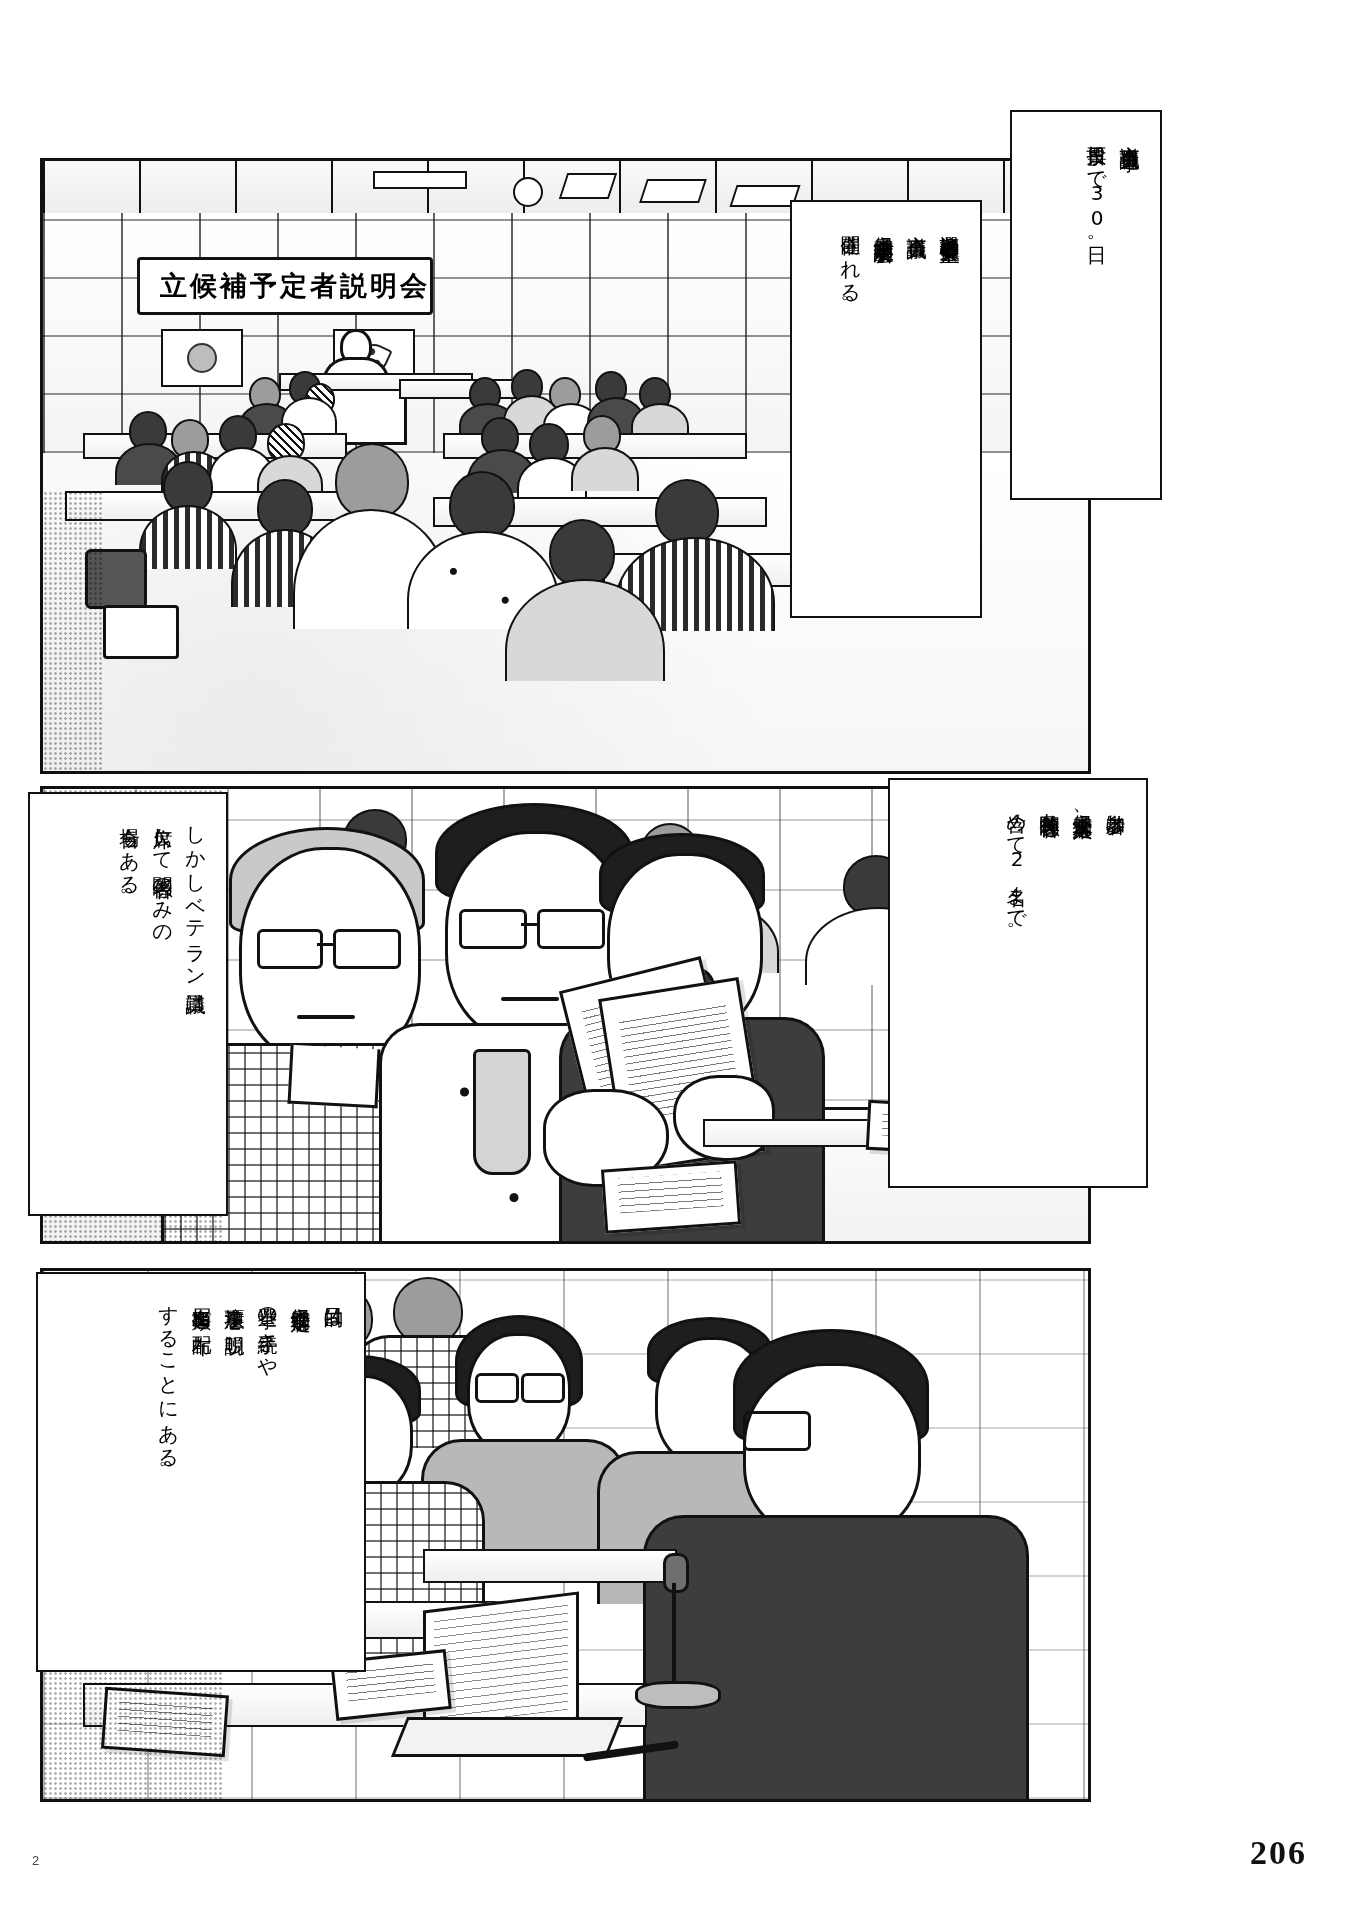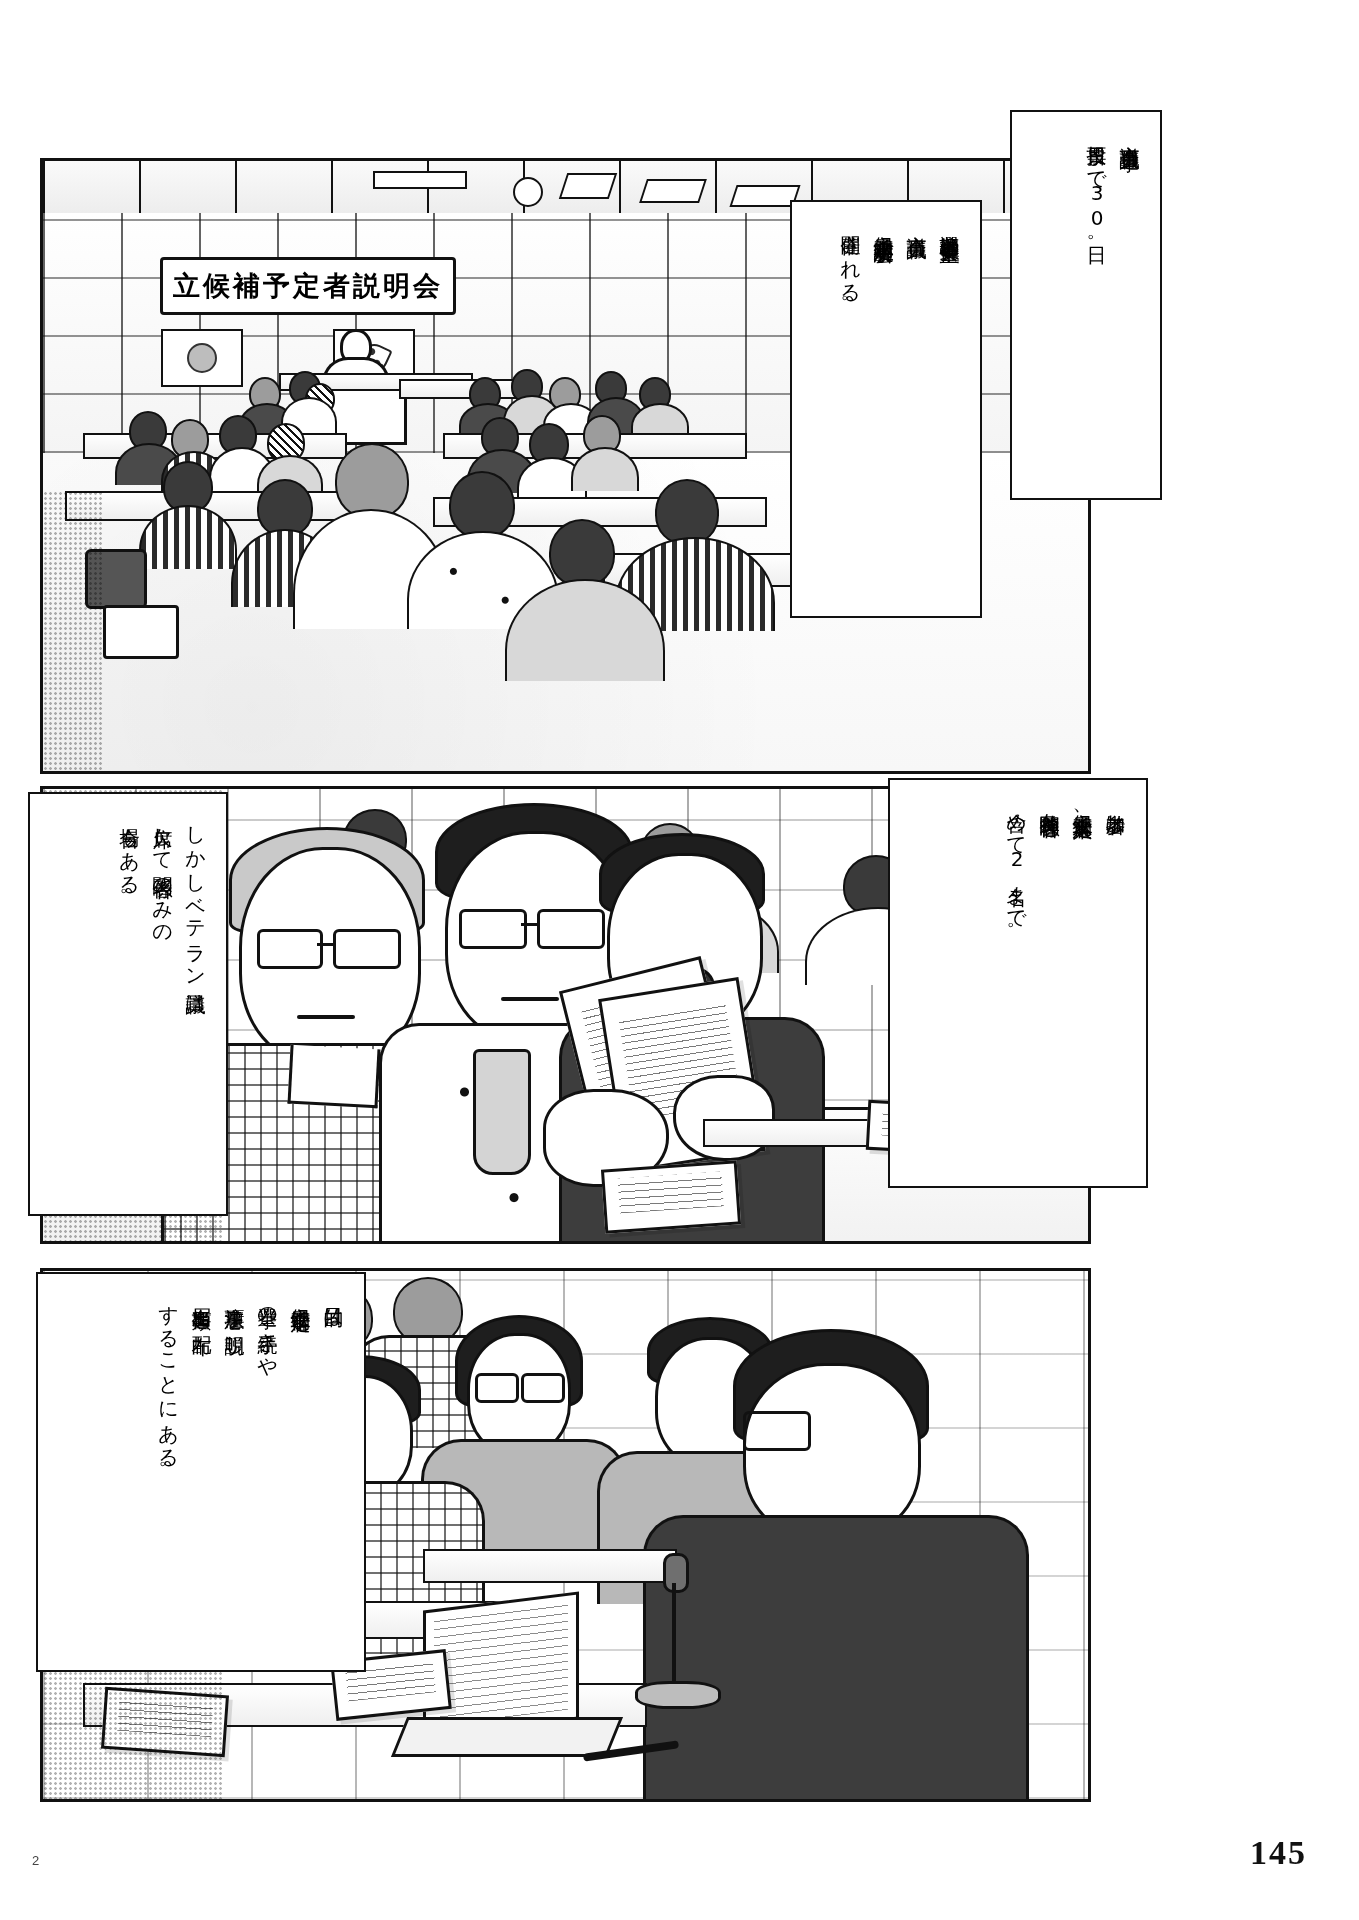--- a/index.html
+++ b/index.html
@@ -265,21 +265,21 @@
 
       <div style="position:absolute;left:330px;top:10px;width:90px;height:14px;border:2px solid #111;background:#fff;"></div>
       <div style="position:absolute;left:470px;top:16px;width:26px;height:26px;border:2px solid #111;border-radius:50%;background:#fff;"></div>
       <div style="position:absolute;left:520px;top:12px;width:46px;height:22px;border:2px solid #111;background:#fff;transform:skewX(-18deg);"></div>
       <div style="position:absolute;left:600px;top:18px;width:56px;height:20px;border:2px solid #111;background:#fff;transform:skewX(-18deg);"></div>
       <div style="position:absolute;left:690px;top:24px;width:60px;height:18px;border:2px solid #111;background:#fff;transform:skewX(-18deg);"></div>
 
       <div class="p1-wall"></div>
       <div class="p1-floor"></div>
 
-      <div class="sign" style="left:117px; top:96px; width:290px; height:52px;">
+      <div class="sign" style="left:94px; top:96px; width:290px; height:52px;justify-content:flex-end;">
         <span>立候補予定者説明会</span>
       </div>
 
       <div class="flag" style="left:118px; top:168px;"></div>
       <div class="emblem" style="left:290px; top:168px;"></div>
 
       <div class="speaker-head" style="left:297px; top:168px;"></div>
       <div class="speaker-body" style="left:279px; top:196px;"></div>
       <div class="podium" style="left:266px; top:222px; width:92px; height:56px;"></div>
       <div class="desk top" style="left:236px; top:212px; width:190px; height:14px;"></div>
@@ -480,15 +480,15 @@
   </div>
 
   <div class="caption" style="left:36px; top:1272px; width:330px; height:400px;">目的は
 立候補予定者に
 選挙の手続きや
 注意事項を説明し、
 届出書類を配布
 することにある。</div>
 
   <div class="panel-mark">2</div>
-  <div class="page-number">145</div>
+  <div class="page-number">206</div>
 
 </div>
 
 </body></html>

